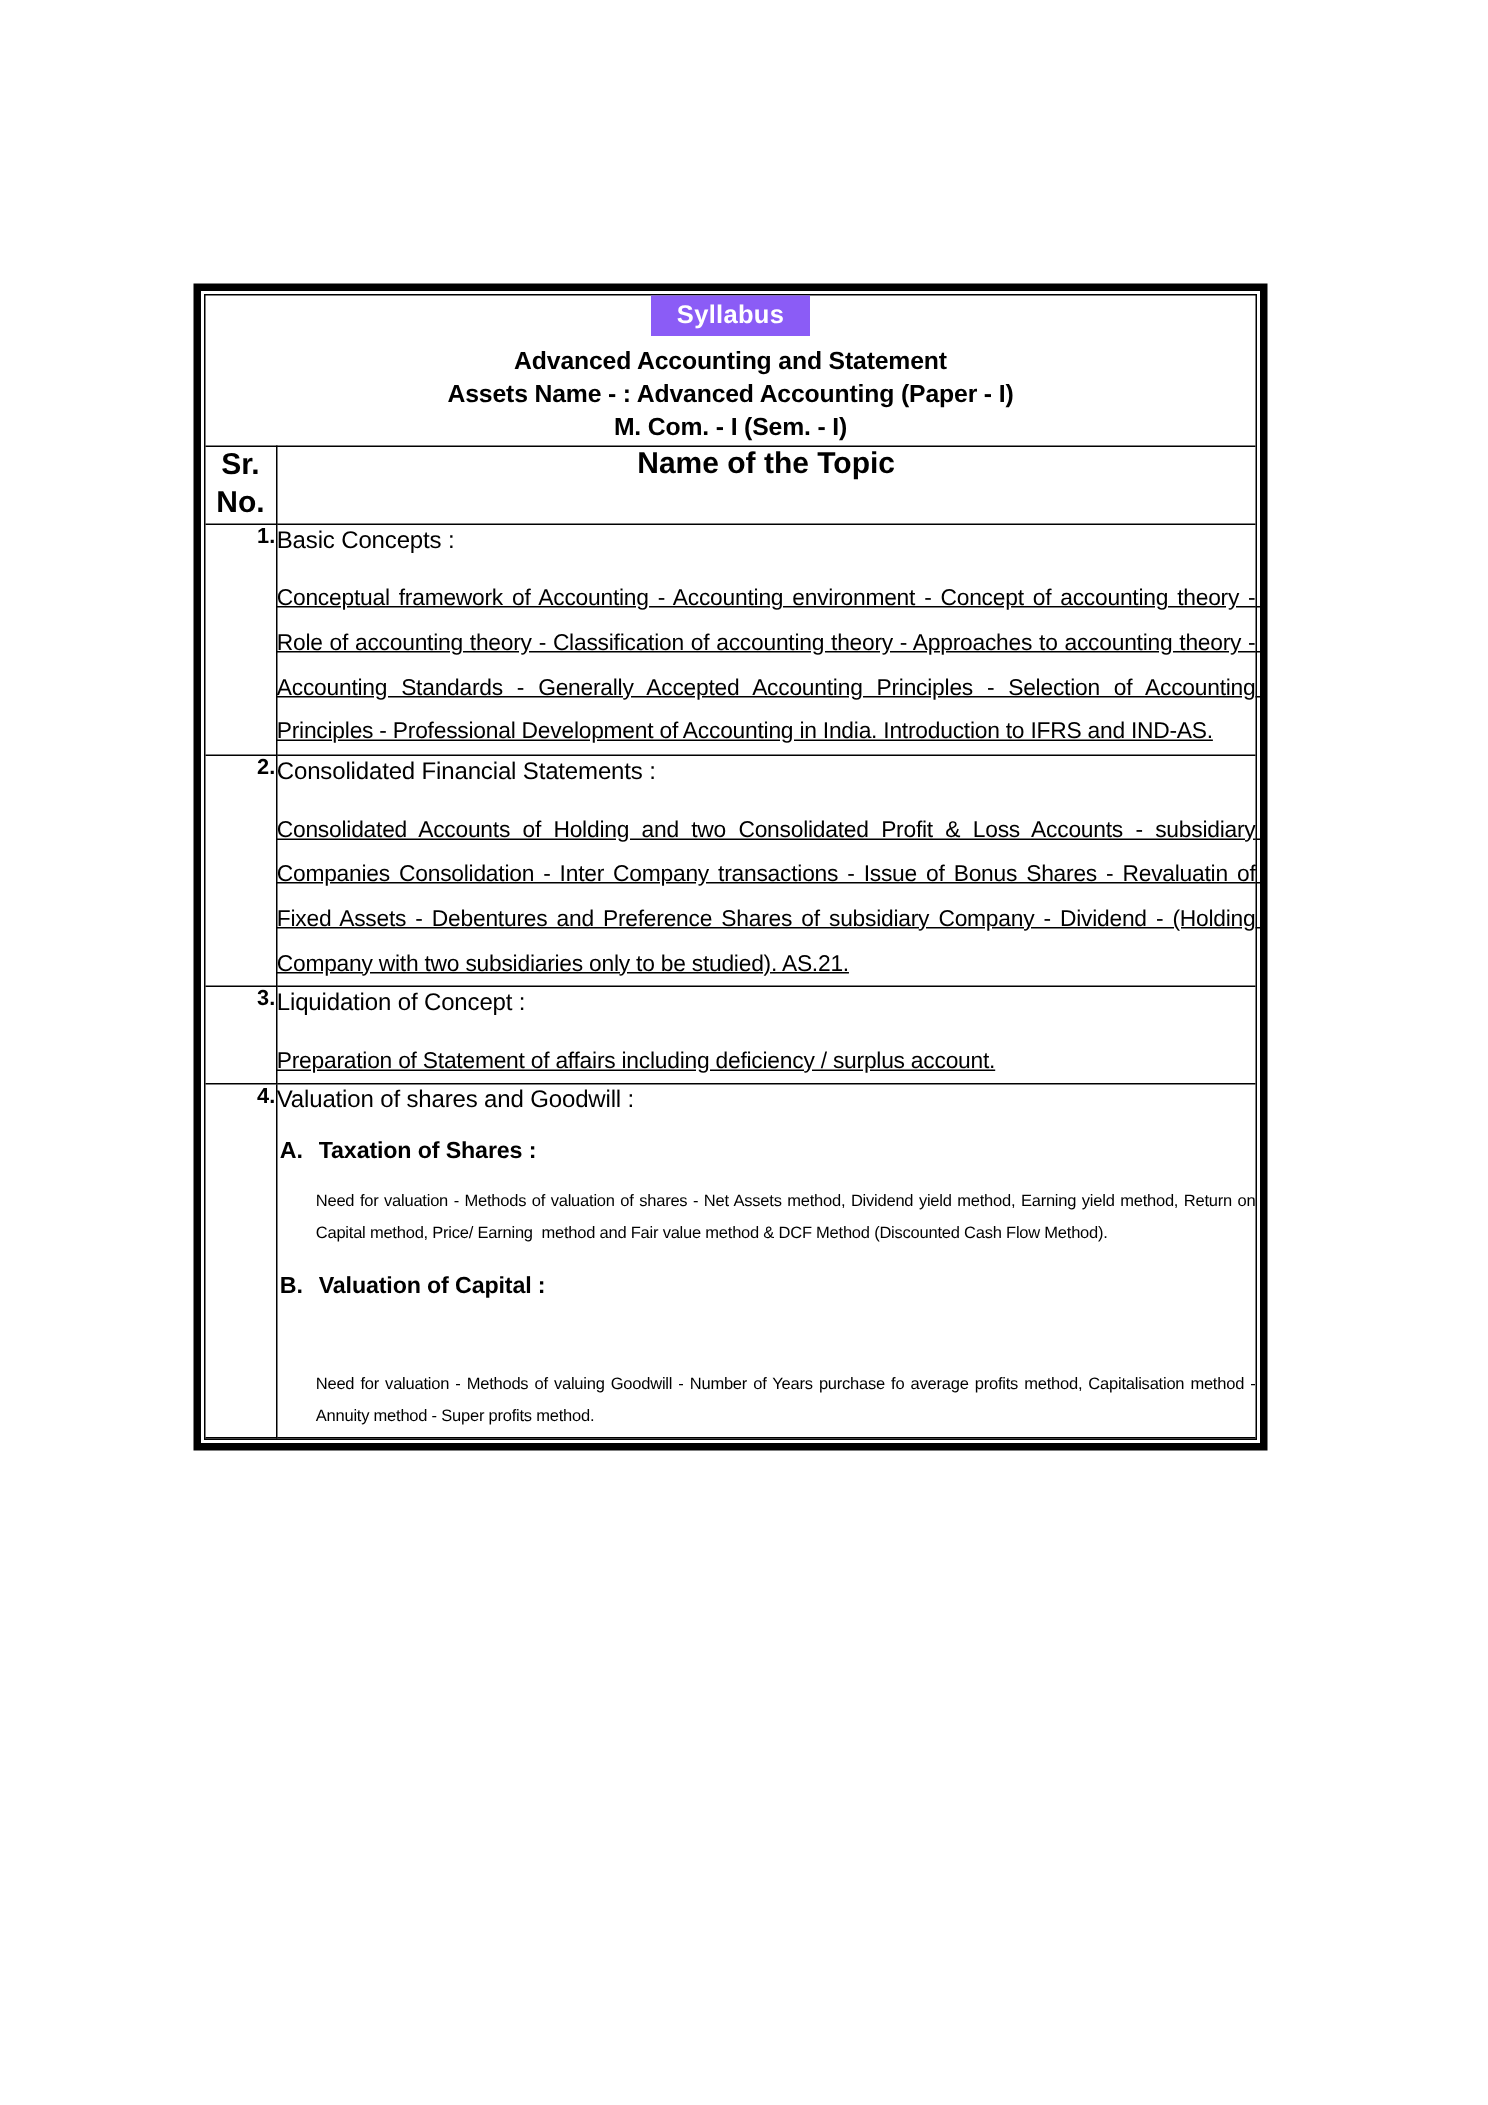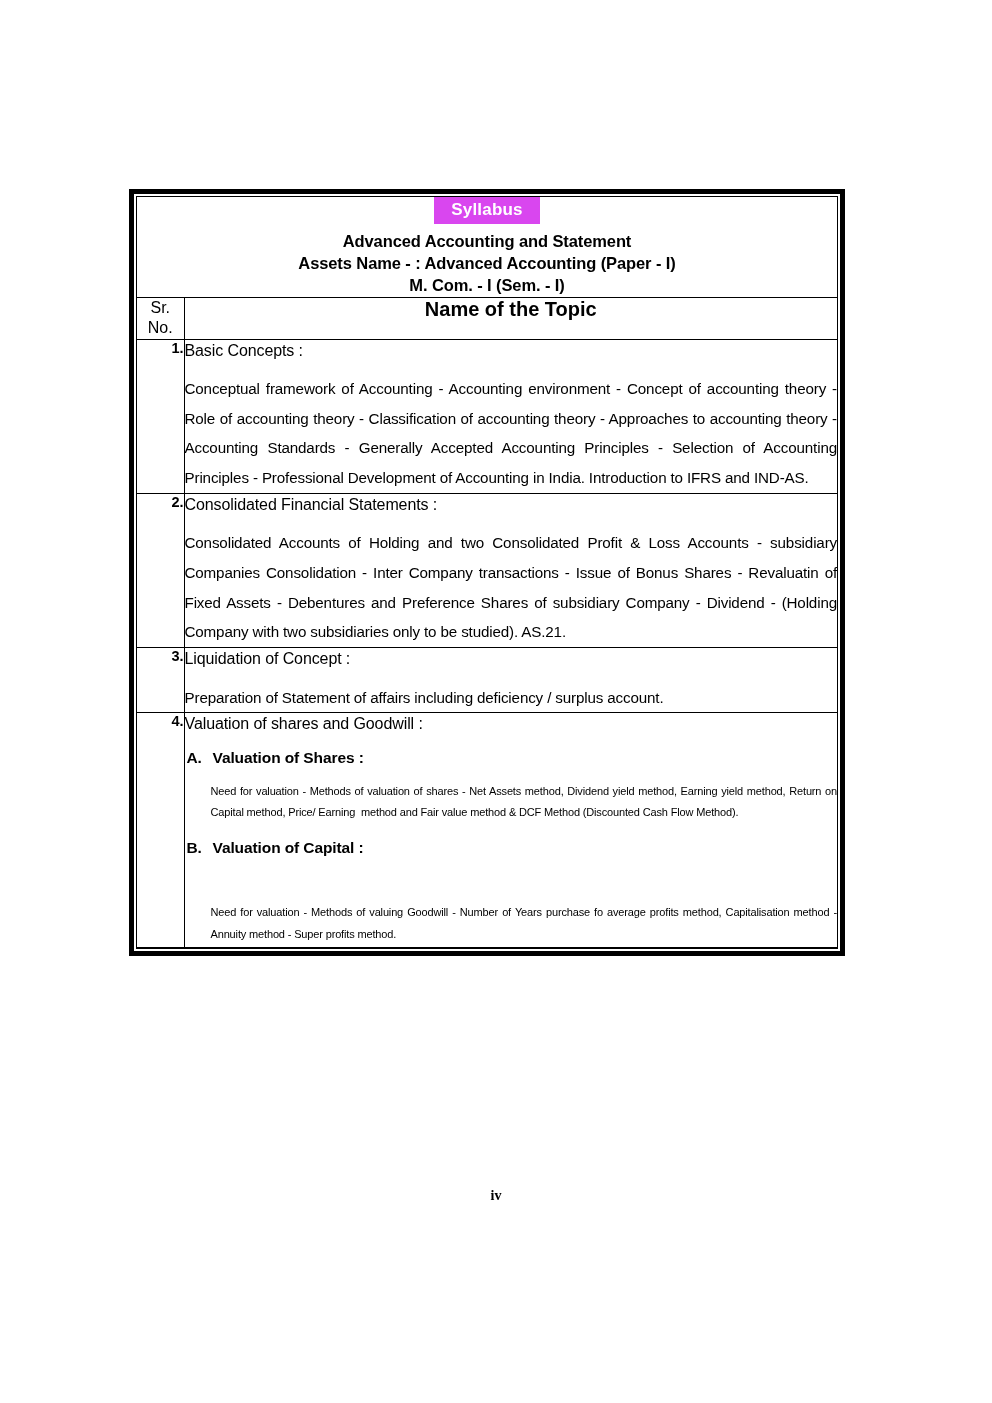--- a/index.html
+++ b/index.html
@@ -55,21 +55,21 @@
   
   .title-cell {
     text-align: center;
     padding: 13px 8px 12px 8px;
     border-left: none !important;
     border-top: none !important;
     border-right: none !important;
   }
   .badge {
     display: inline-block;
-    background: #d946ef;
+    background: #8b5cf6;
     color: #ffffff;
     font-weight: bold;
     font-size: 17px;
     letter-spacing: 0.2px;
     padding: 4px 17px 5px 17px;
     line-height: 1.05;
     margin-bottom: 7px;
   }
   .title-line {
     font-weight: bold;
@@ -78,22 +78,22 @@
     letter-spacing: -0.1px;
     white-space: nowrap;
   }
 
   
   .col-sr {
     width: 47px;
   }
   .hdr-sr {
     text-align: center;
-    font-weight: normal;
-    font-size: 16px;
+    font-weight: bold;
+    font-size: 20px;
     line-height: 1.28;
     padding: 9px 4px 14px 4px;
     border-left: none !important;
   }
   .hdr-topic {
     text-align: center;
     font-weight: bold;
     font-size: 20px;
     padding: 9px 6px 34px 6px;
     border-right: none !important;
@@ -122,20 +122,21 @@
   .topic-body {
     font-size: 15.2px;
     line-height: 1.95;
     text-align: justify;
     margin: 0;
     letter-spacing: -0.15px;
     white-space: pre-wrap;
   }
   .topic-body.last {
     margin-bottom: 0;
+    text-decoration: underline;
   }
 
   
   .sub-head {
     font-weight: bold;
     font-size: 15.5px;
     line-height: 1.35;
     margin: 0 0 12px 0;
     padding-left: 2px;
     letter-spacing: -0.1px;
@@ -225,32 +226,31 @@
             </td>
           </tr>
 
           <tr>
             <td class="cell-sr">4.</td>
             <td class="cell-topic">
               <p class="topic-head">Valuation of shares and Goodwill :</p>
 
               <div class="sub-head">
                 <span class="lbl">A.</span>
-                <span>Valuation of Shares :</span>
+                <span>Taxation of Shares :</span>
               </div>
               <p class="sub-body">Need for valuation - Methods of valuation of shares - Net Assets method, Dividend yield method, Earning yield method, Return on Capital method, Price/ Earning  method and Fair value method &amp; DCF Method (Discounted Cash Flow Method).</p>
 
               <div class="sub-head">
                 <span class="lbl">B.</span>
                 <span>Valuation of Capital :</span>
               </div>
               <p class="sub-body last">Need for valuation - Methods of valuing Goodwill - Number of Years purchase fo average profits method, Capitalisation method - Annuity method - Super profits method.</p>
             </td>
           </tr>
 
         </tbody>
       </table>
     </div>
   </div>
 
-  <div class="footer">iv</div>
 
 </div>
 
 </body></html>

